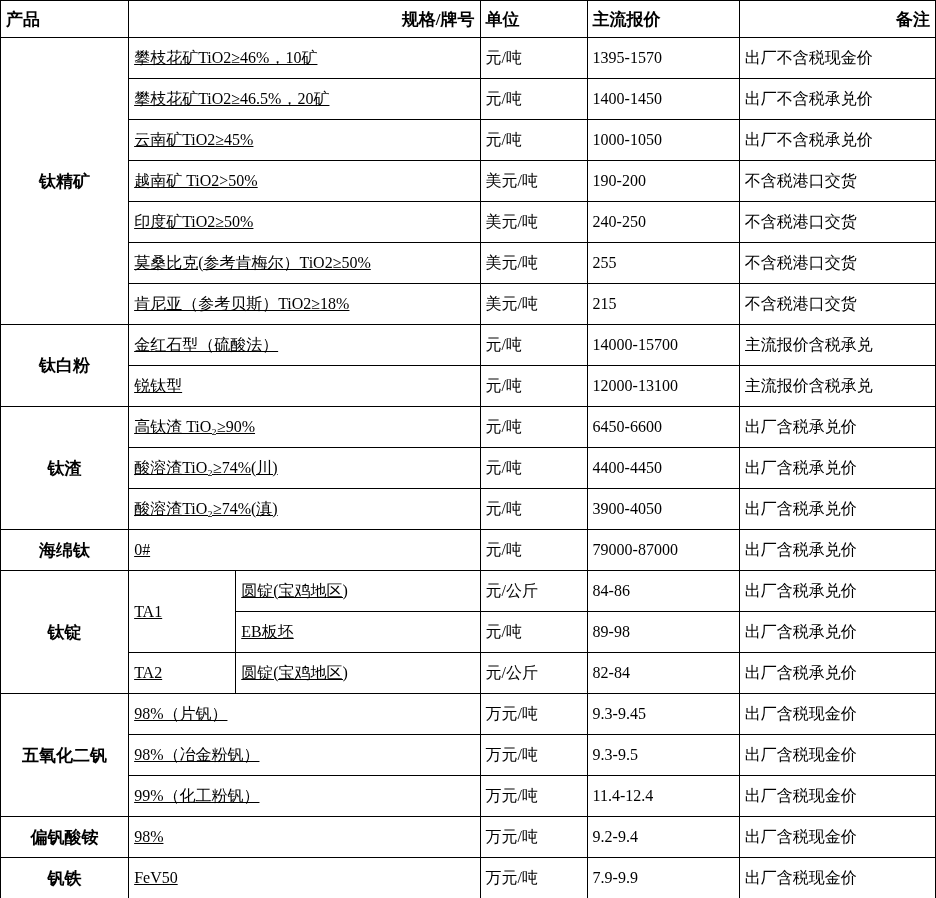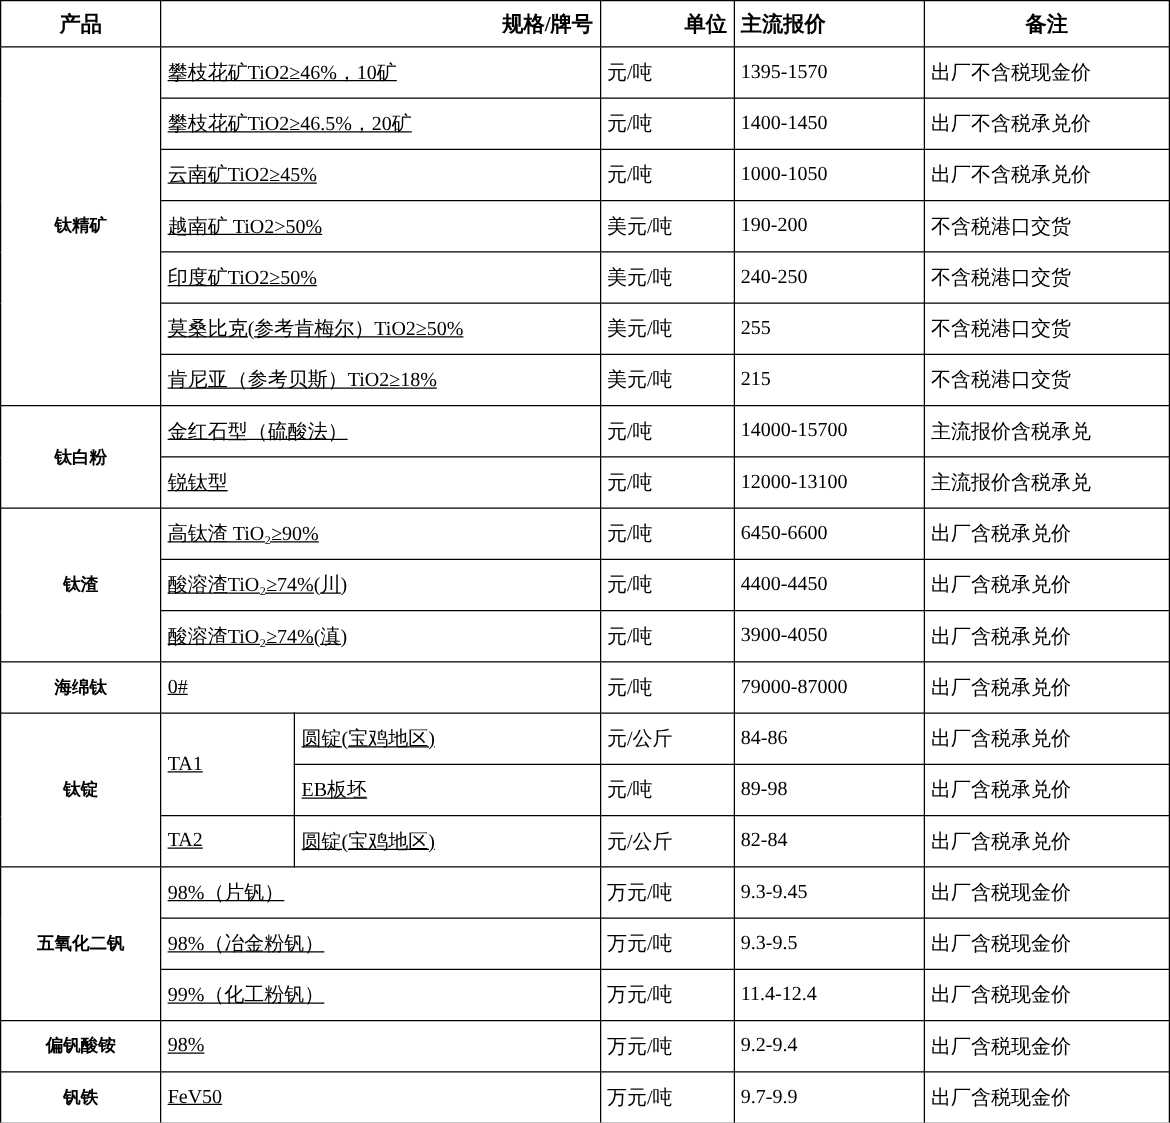--- a/index.html
+++ b/index.html
@@ -23,33 +23,32 @@
     border: 1px solid #000000;
     padding: 0 5px;
     font-size: 16px;
     font-weight: normal;
     text-align: left;
     vertical-align: middle;
     overflow: hidden;
     white-space: nowrap;
   }
   table.price-table thead th {
-    text-align: center;
     font-weight: bold;
     font-size: 17px;
     height: 36px;
   }
   td.cat, th.cat {
     text-align: center;
   }
   .cat-label {
     display: block;
     text-align: center;
     font-weight: bold;
-    font-size: 14px;
+    font-size: 17px;
   }
   .spec-cell {
     font-size: 16px;
     text-decoration: underline;
   }
   .row-h {
     height: 41px;
   }
   .unit-cell, .price-cell, .note-cell {
     font-size: 16px;
@@ -67,23 +66,23 @@
     <col style="width:107px">
     <col style="width:244px">
     <col style="width:107px">
     <col style="width:152px">
     <col style="width:196px">
   </colgroup>
   <thead>
     <tr>
       <th class="cat" colspan="1">产品</th>
       <th colspan="2" style="text-align:right">规格/牌号</th>
-      <th style="text-align:right">单位</th>
+      <th style="text-align:left">单位</th>
       <th style="text-align:left">主流报价</th>
-      <th style="text-align:center">备注</th>
+      <th style="text-align:right">备注</th>
     </tr>
   </thead>
   <tbody>
 
     <tr class="row-h">
       <td class="cat" rowspan="7">
           <span class="cat-label">钛精矿</span>
         </td>
       <td class="spec-cell" colspan="2">攀枝花矿TiO2≥46%，10矿</td>
       <td class="unit-cell">元/吨</td>
@@ -230,18 +229,18 @@
       <td class="price-cell">9.2-9.4</td>
       <td class="note-cell">出厂含税现金价</td>
     </tr>
 
     <tr class="row-h">
       <td class="cat">
           <span class="cat-label">钒铁</span>
         </td>
       <td class="spec-cell" colspan="2">FeV50</td>
       <td class="unit-cell">万元/吨</td>
-      <td class="price-cell">9.7-9.9</td>
+      <td class="price-cell">7.9-9.9</td>
       <td class="note-cell">出厂含税现金价</td>
     </tr>
 
   </tbody>
 </table>
 
 </body></html>

